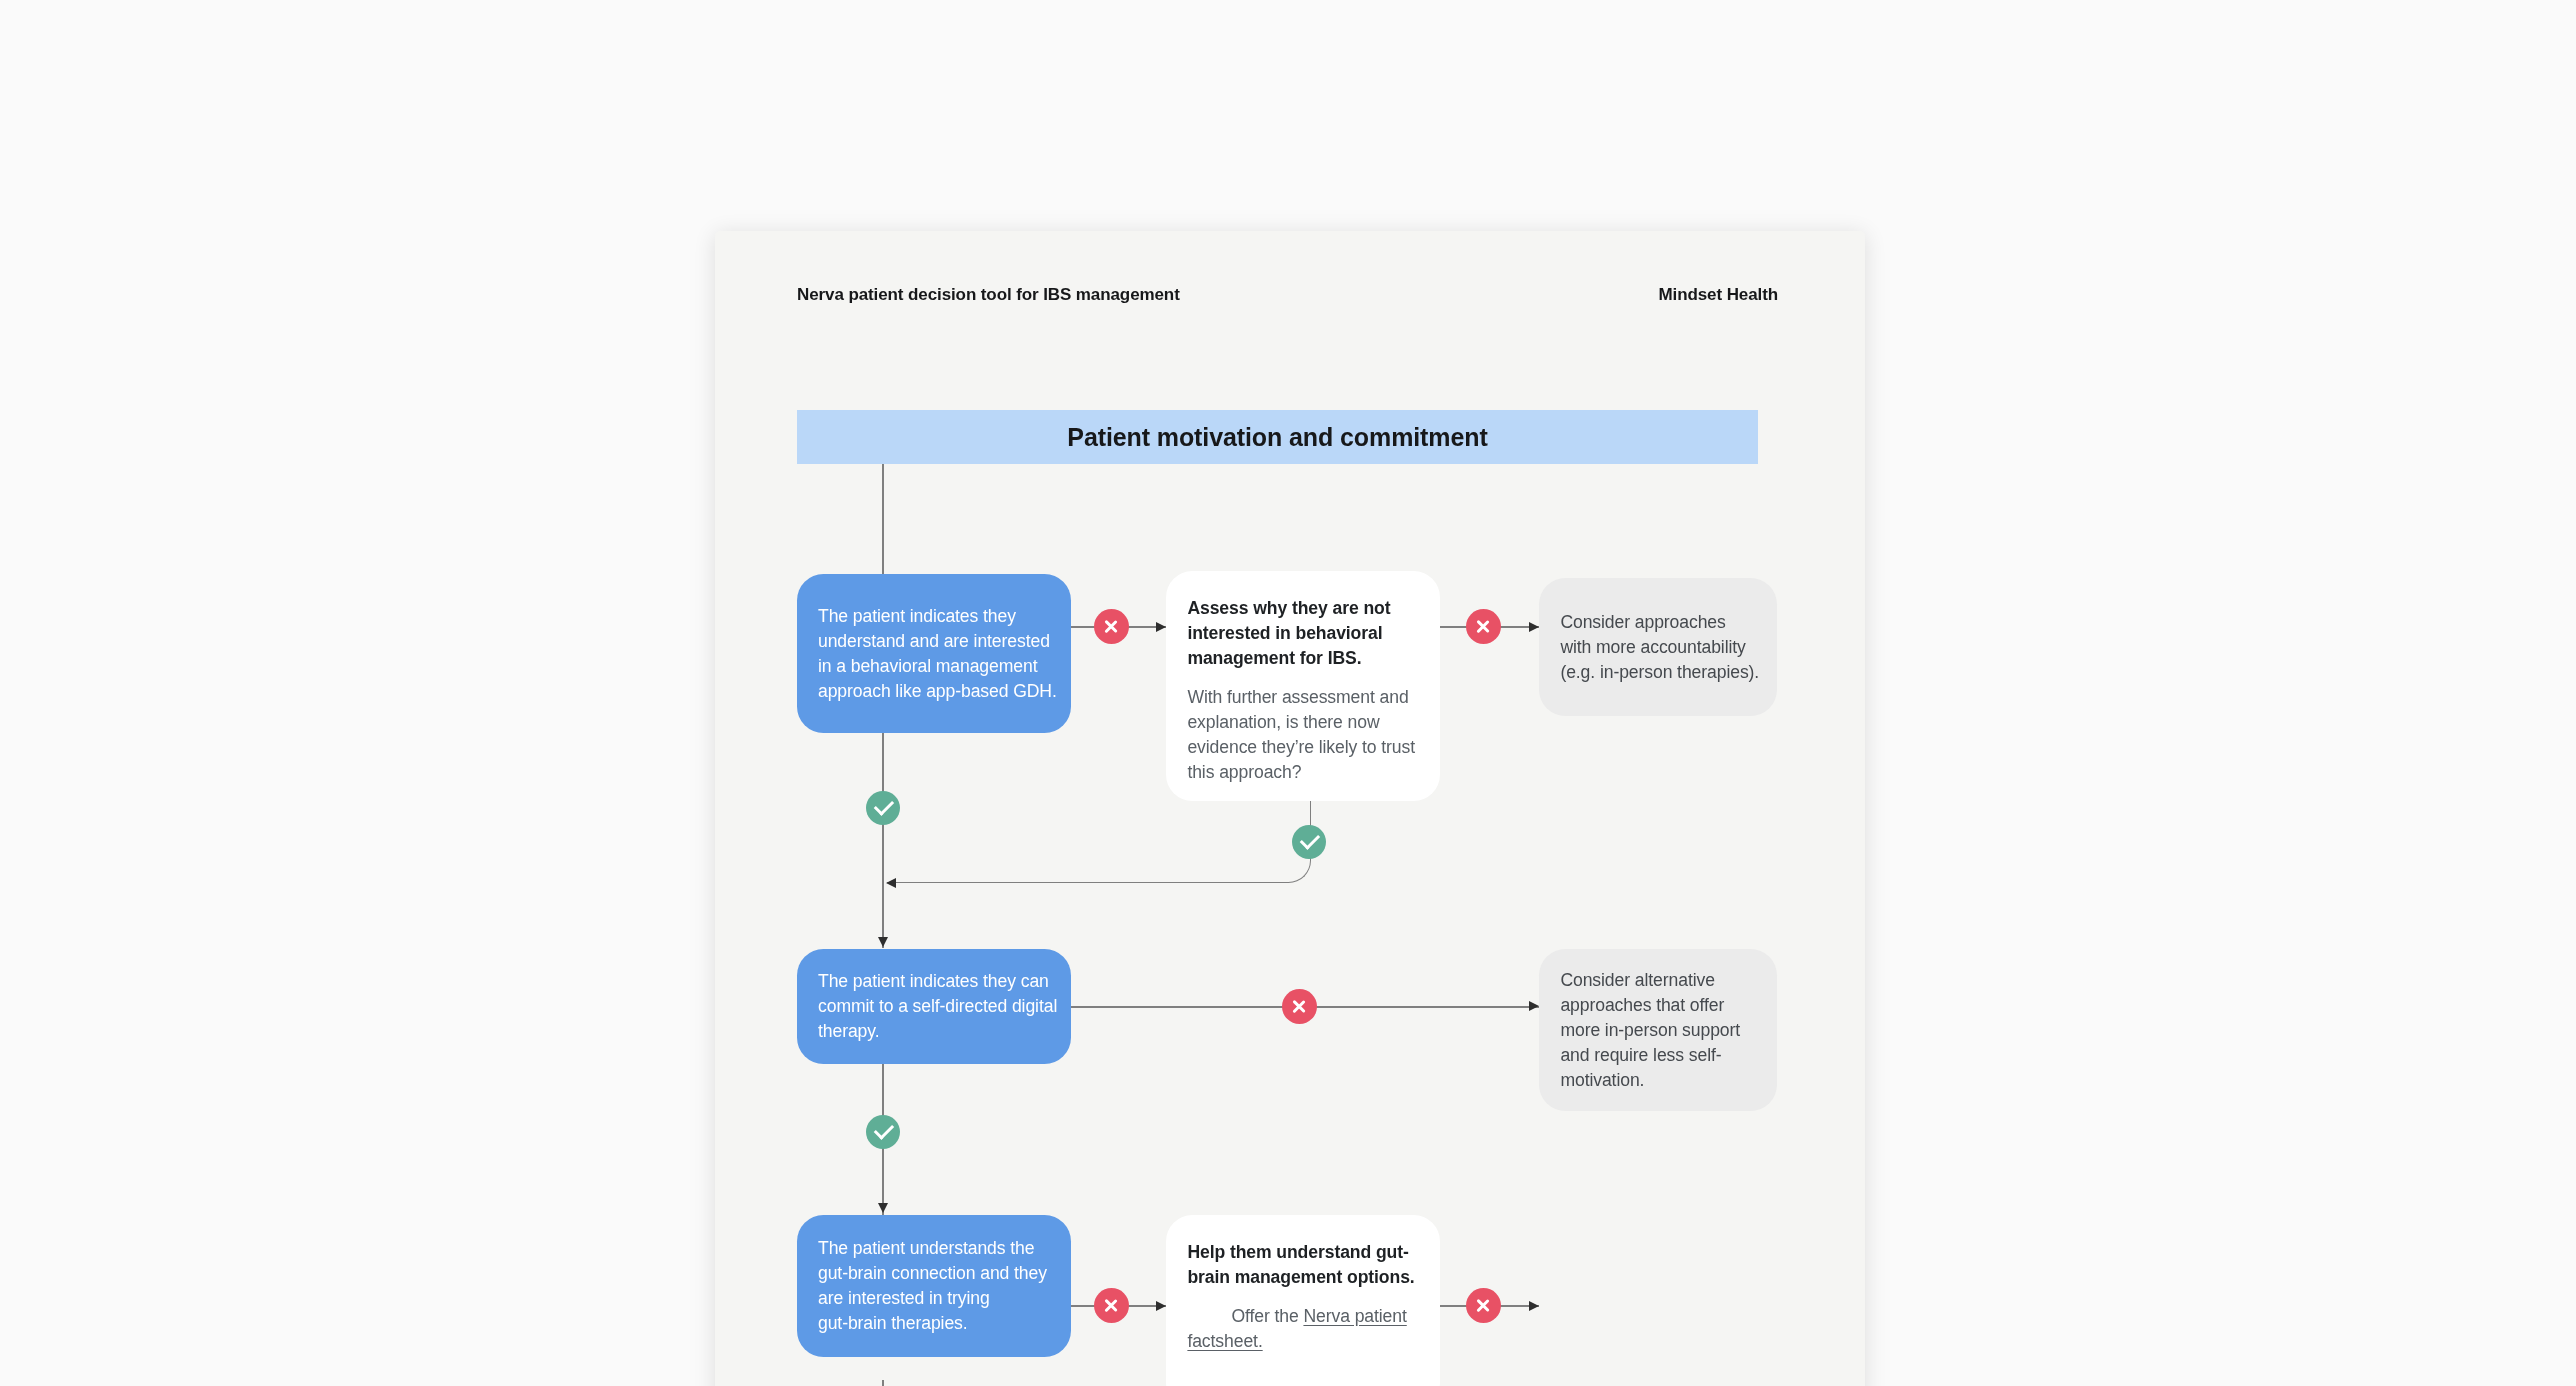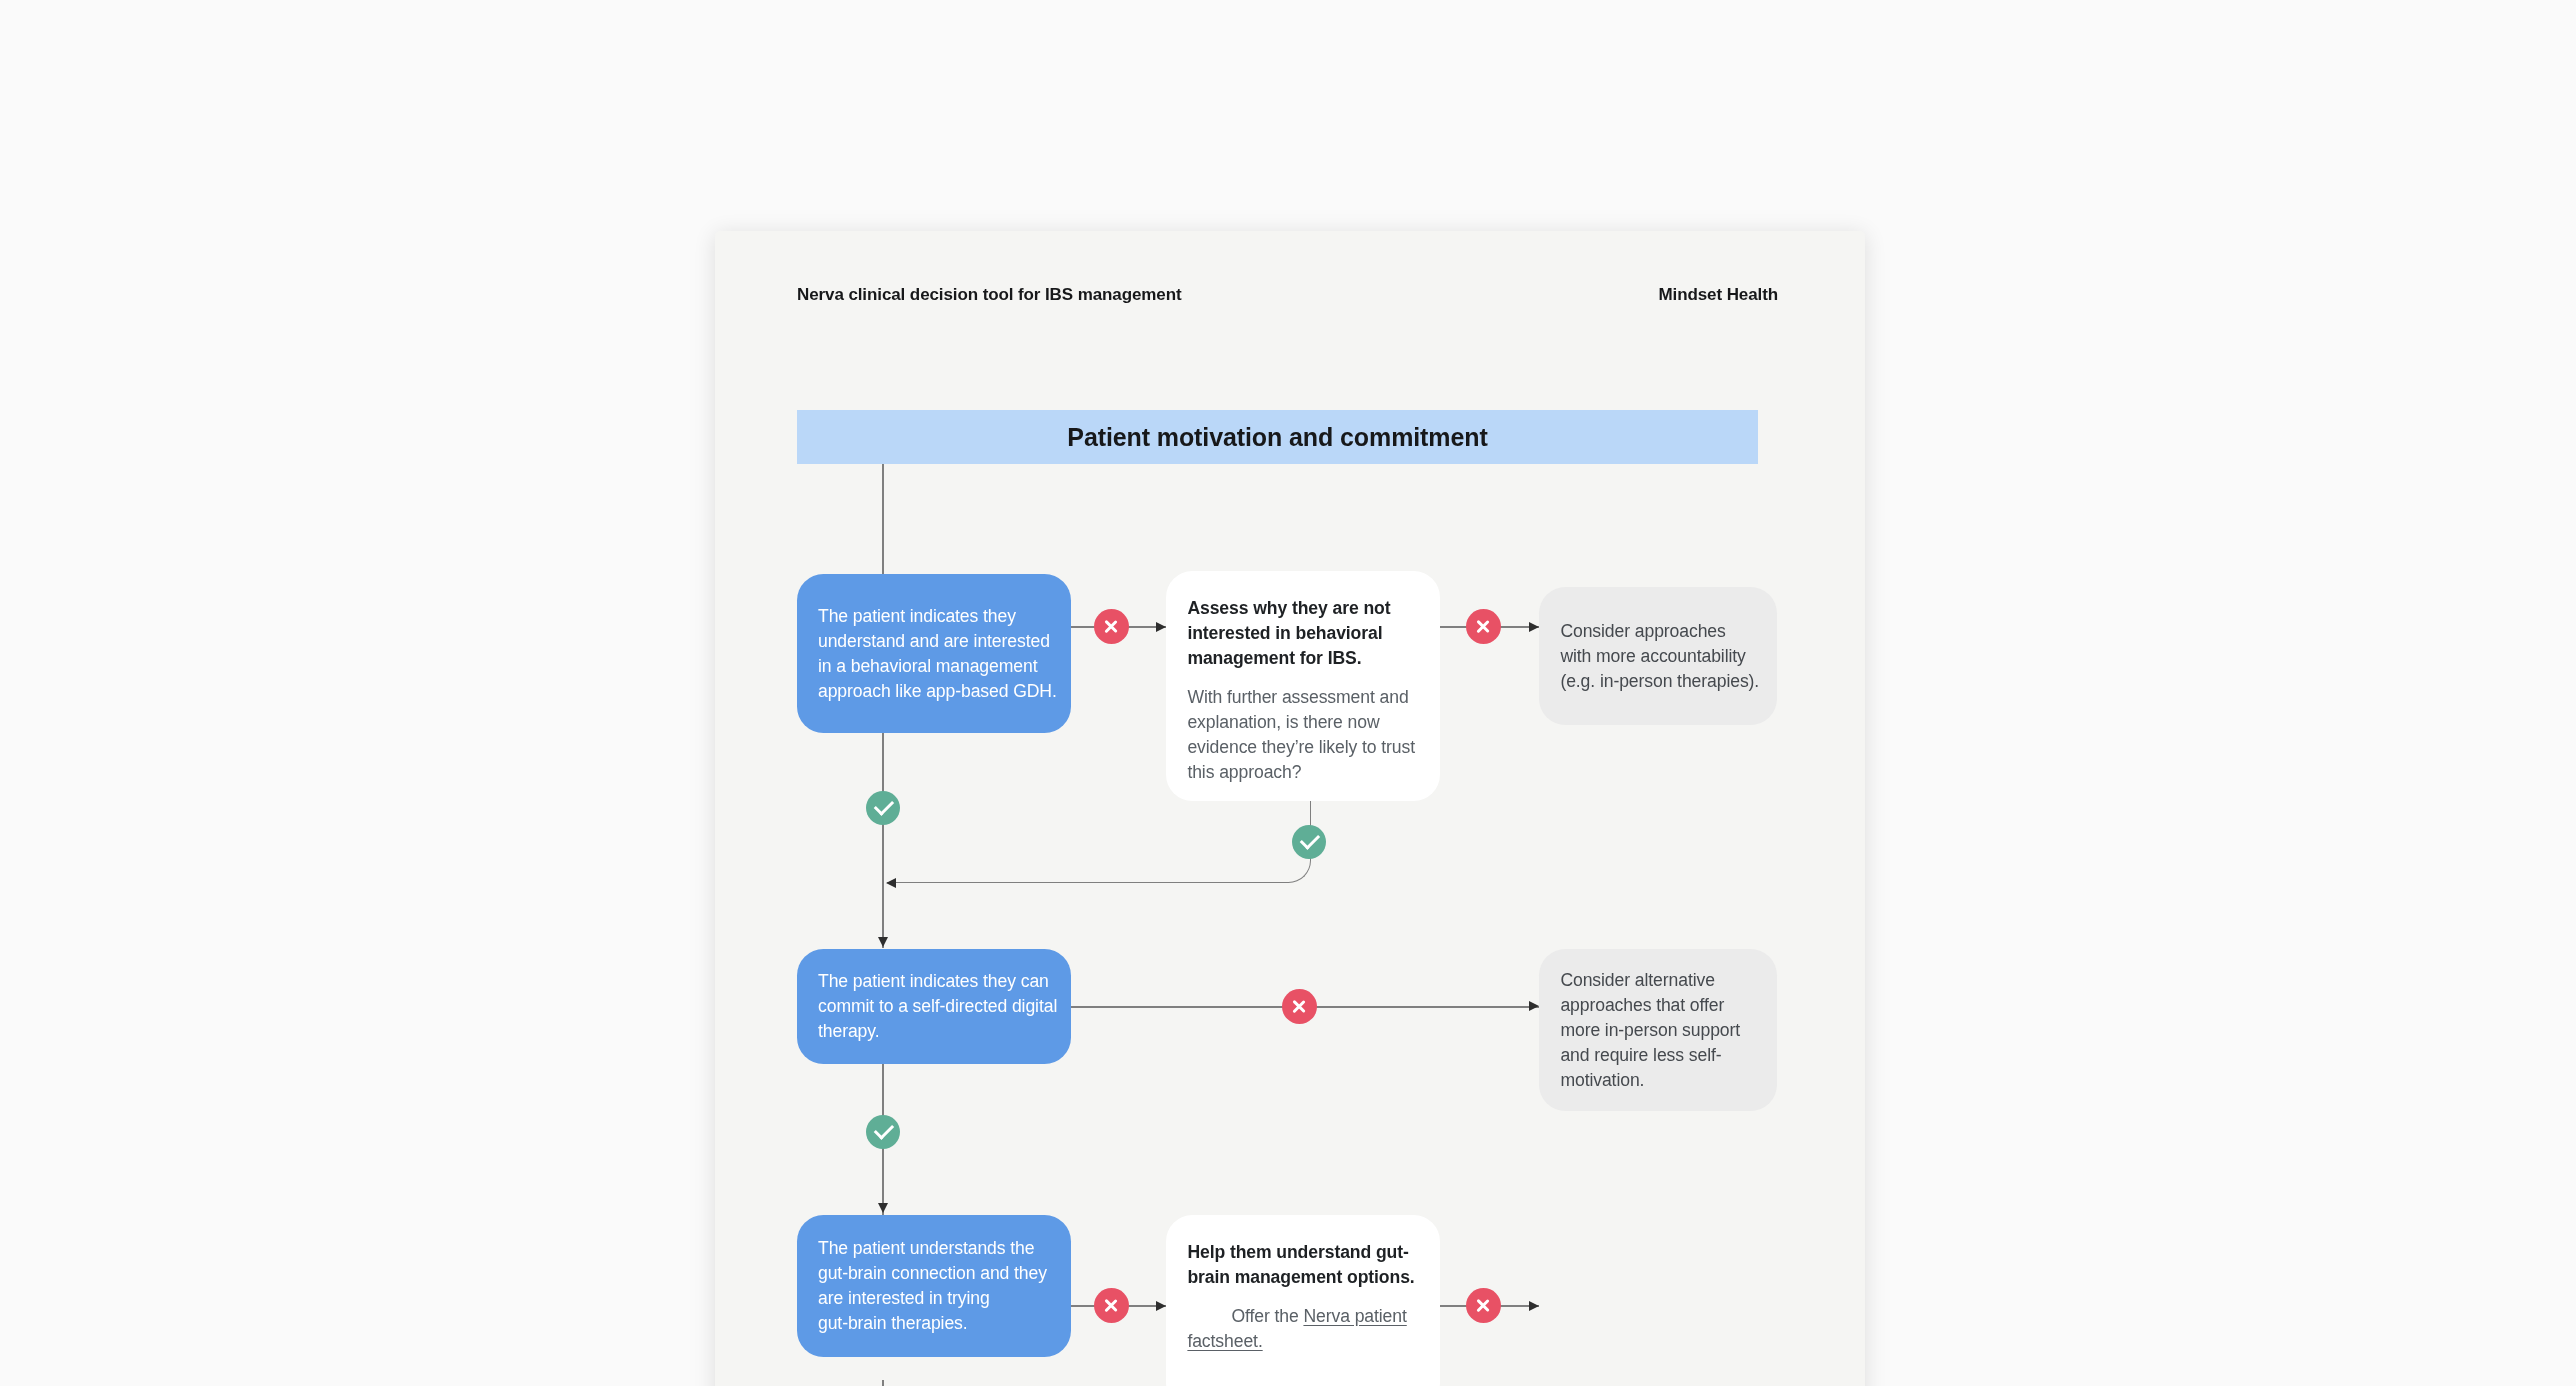--- a/index.html
+++ b/index.html
@@ -62,21 +62,21 @@
   }
   .node-blue span,.card-gray span{position:static;}
   .preline{white-space:pre-line;}
   .link{text-decoration:underline;text-underline-offset:3.1px;cursor:pointer;}
 </style>
 </head>
 <body>
 
 <div class="page">
 
-  <div class="hdr hdr-left">Nerva clinical decision tool for IBS management</div>
+  <div class="hdr hdr-left">Nerva patient decision tool for IBS management</div>
   <div class="hdr hdr-right">Mindset Health</div>
 
   <div class="banner">
     <span>Patient motivation and commitment</span>
   </div>
 
   <div class="vline" style="left:167px;top:233px;height:110px;"></div>
 
   <div class="node-blue" style="left:82px;top:343px;height:159px;">
     <span>The patient indicates they understand and are interested in a behavioral management approach like app-based GDH.</span>
@@ -88,21 +88,21 @@
 
   <div class="card-white" style="left:451px;top:340px;height:230px;">
     <span class="ttl">Assess why they are not interested in behavioral management for IBS.</span>
     <span class="bdy">With further assessment and explanation, is there now evidence they’re likely to trust this approach?</span>
   </div>
 
   <div class="hline" style="left:725px;top:395px;width:99px;"></div>
   <div class="ah-right" style="left:814px;top:391px;"></div>
   <div class="badge badge-x" style="left:751px;top:378px;"></div>
 
-  <div class="card-gray" style="left:824px;top:356px;height:138px;">
+  <div class="card-gray" style="left:824px;top:347px;height:138px;">
     <span>Consider approaches with more accountability (e.g. in-person therapies).</span>
   </div>
 
   <div class="vline" style="left:167px;top:502px;height:215px;"></div>
   <div class="badge badge-check" style="left:151px;top:560px;"></div>
   <div class="ah-down" style="left:163px;top:706px;"></div>
 
   <div class="curve" style="left:172px;top:570px;width:424px;height:82px;"></div>
   <div class="ah-left" style="left:171px;top:647px;"></div>
   <div class="badge badge-check" style="left:577px;top:594px;"></div>

